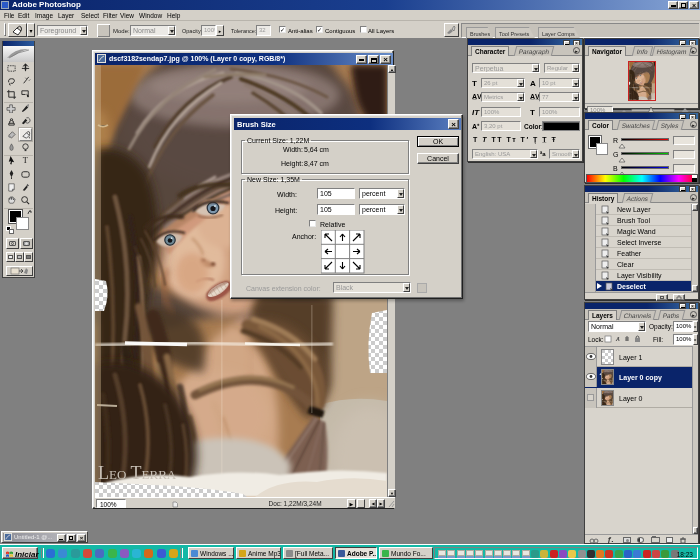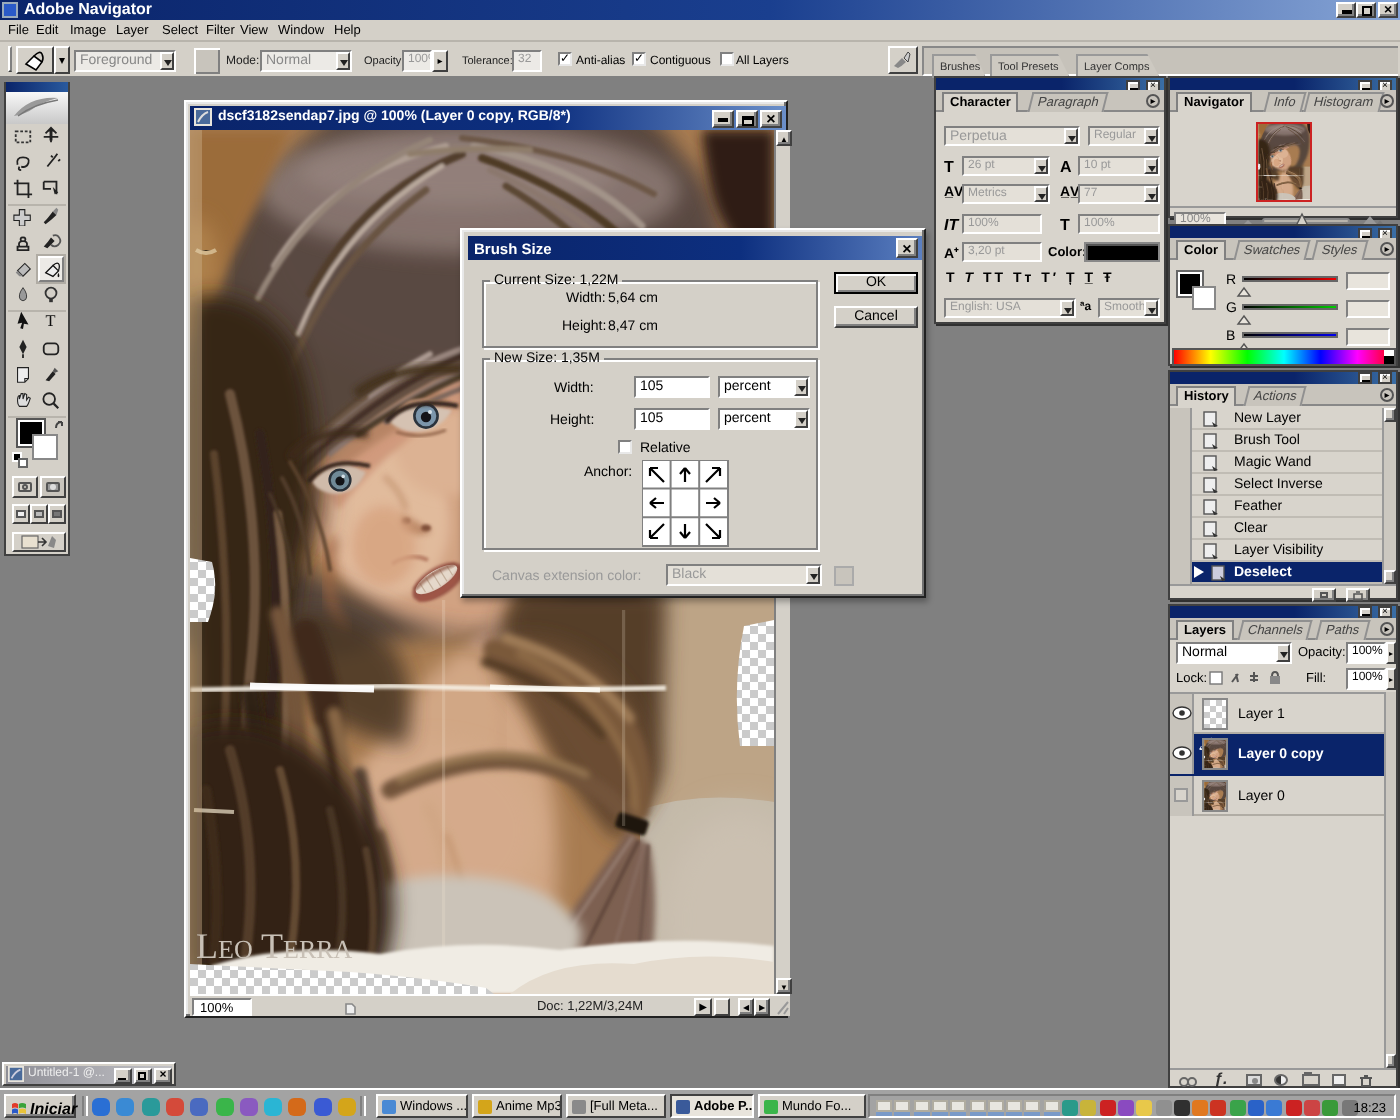--- a/index.html
+++ b/index.html
@@ -19,21 +19,21 @@
 .ddown{background:#fff;border-top:1px solid #808080;border-left:1px solid #808080;border-right:1px solid #fff;border-bottom:1px solid #fff;font-size:7px;position:absolute;overflow:hidden;}
 .ddarrow{position:absolute;right:0;top:0;bottom:0;width:7px;background:#d4d0c8;border-top:1px solid #fff;border-left:1px solid #fff;border-right:1px solid #404040;border-bottom:1px solid #404040;}
 .ddarrow:after{content:"";position:absolute;left:1px;top:3px;border:2px solid transparent;border-top:3px solid #222;}
 .cbox{width:7px;height:7px;background:#fff;border-top:1px solid #808080;border-left:1px solid #808080;border-right:1px solid #e8e8e8;border-bottom:1px solid #e8e8e8;display:inline-block;}
 .lbl7{font-size:7px;}
 </style></head>
 <body>
 
 <div class="abs" style="left:0;top:0;width:700px;height:10px;background:linear-gradient(90deg,#0a246a,#1a3f8f 55%,#87a5d6);">
  <div class="abs" style="left:1px;top:1px;width:8px;height:8px;background:#2a5ac8;border:1px solid #9ab;"></div>
- <div class="abs" style="left:12px;top:0px;color:#fff;font-weight:bold;font-size:8px;">Adobe Navigator</div>
+ <div class="abs" style="left:12px;top:0px;color:#fff;font-weight:bold;font-size:8px;">Adobe Photoshop</div>
  <div class="abs btn3d" style="right:22px;top:1px;width:10px;height:8px;">
       <div class="abs" style="left:2px;bottom:1px;width:5px;height:2px;background:#000;"></div>
     </div>
  <div class="abs btn3d" style="right:12px;top:1px;width:10px;height:8px;">
       <div class="abs" style="left:2px;top:1px;width:5px;height:5px;border:1px solid #000;"></div>
     </div>
  <div class="abs btn3d" style="right:1px;top:1px;width:10px;height:8px;font-size:7px;line-height:7px;text-align:center;font-weight:bold;">×</div>
 </div>
 
 <div class="abs" style="left:0;top:10px;width:700px;height:11px;background:#d4d0c8;border-bottom:1px solid #b8b4ac;font-size:6.5px;">
@@ -863,21 +863,21 @@
   <div class="abs btn3d" style="right:20px;top:1px;width:9px;height:8px;">
         <div class="abs" style="left:1px;bottom:1px;width:4px;height:1.5px;background:#000;"></div>
       </div>
   <div class="abs btn3d" style="right:10px;top:1px;width:9px;height:8px;">
         <div class="abs" style="left:1px;top:1px;width:4px;height:4px;border:1px solid #000;"></div>
       </div>
   <div class="abs btn3d" style="right:0px;top:1px;width:9px;height:8px;font-size:6px;line-height:7px;text-align:center;font-weight:bold;">×</div>
  </div>
 </div>
 
-<div class="abs" style="left:0;top:544px;width:700px;height:16px;background:#a3a3a3;border-top:1px solid #fff;">
+<div class="abs" style="left:0;top:544px;width:700px;height:16px;background:#14b8a6;border-top:1px solid #fff;">
  <div class="abs btn3d" style="left:2px;top:2px;width:36px;height:12px;">
   <svg class="abs" style="left:2px;top:2px;" width="9" height="9" viewBox="0 0 9 9">
         <path d="M1 2 Q2.5 1 4 2 L4 4.2 Q2.5 3.2 1 4.2 Z" fill="#e23a2a"></path>
         <path d="M4.4 2 Q6 1 8 2 L8 4.2 Q6 3.2 4.4 4.2 Z" fill="#3aa33a"></path>
         <path d="M1 4.7 Q2.5 3.7 4 4.7 L4 7 Q2.5 6 1 7 Z" fill="#2a5ac8"></path>
         <path d="M4.4 4.7 Q6 3.7 8 4.7 L8 7 Q6 6 4.4 7 Z" fill="#e8c33a"></path>
       </svg>
   <div class="abs" style="left:12px;top:2px;font-weight:bold;font-size:8px;font-style:italic;">Iniciar</div>
  </div>
  <div class="abs" style="left:41px;top:3px;width:3px;height:10px;border-left:1px solid #808080;border-right:1px solid #fff;"></div>

